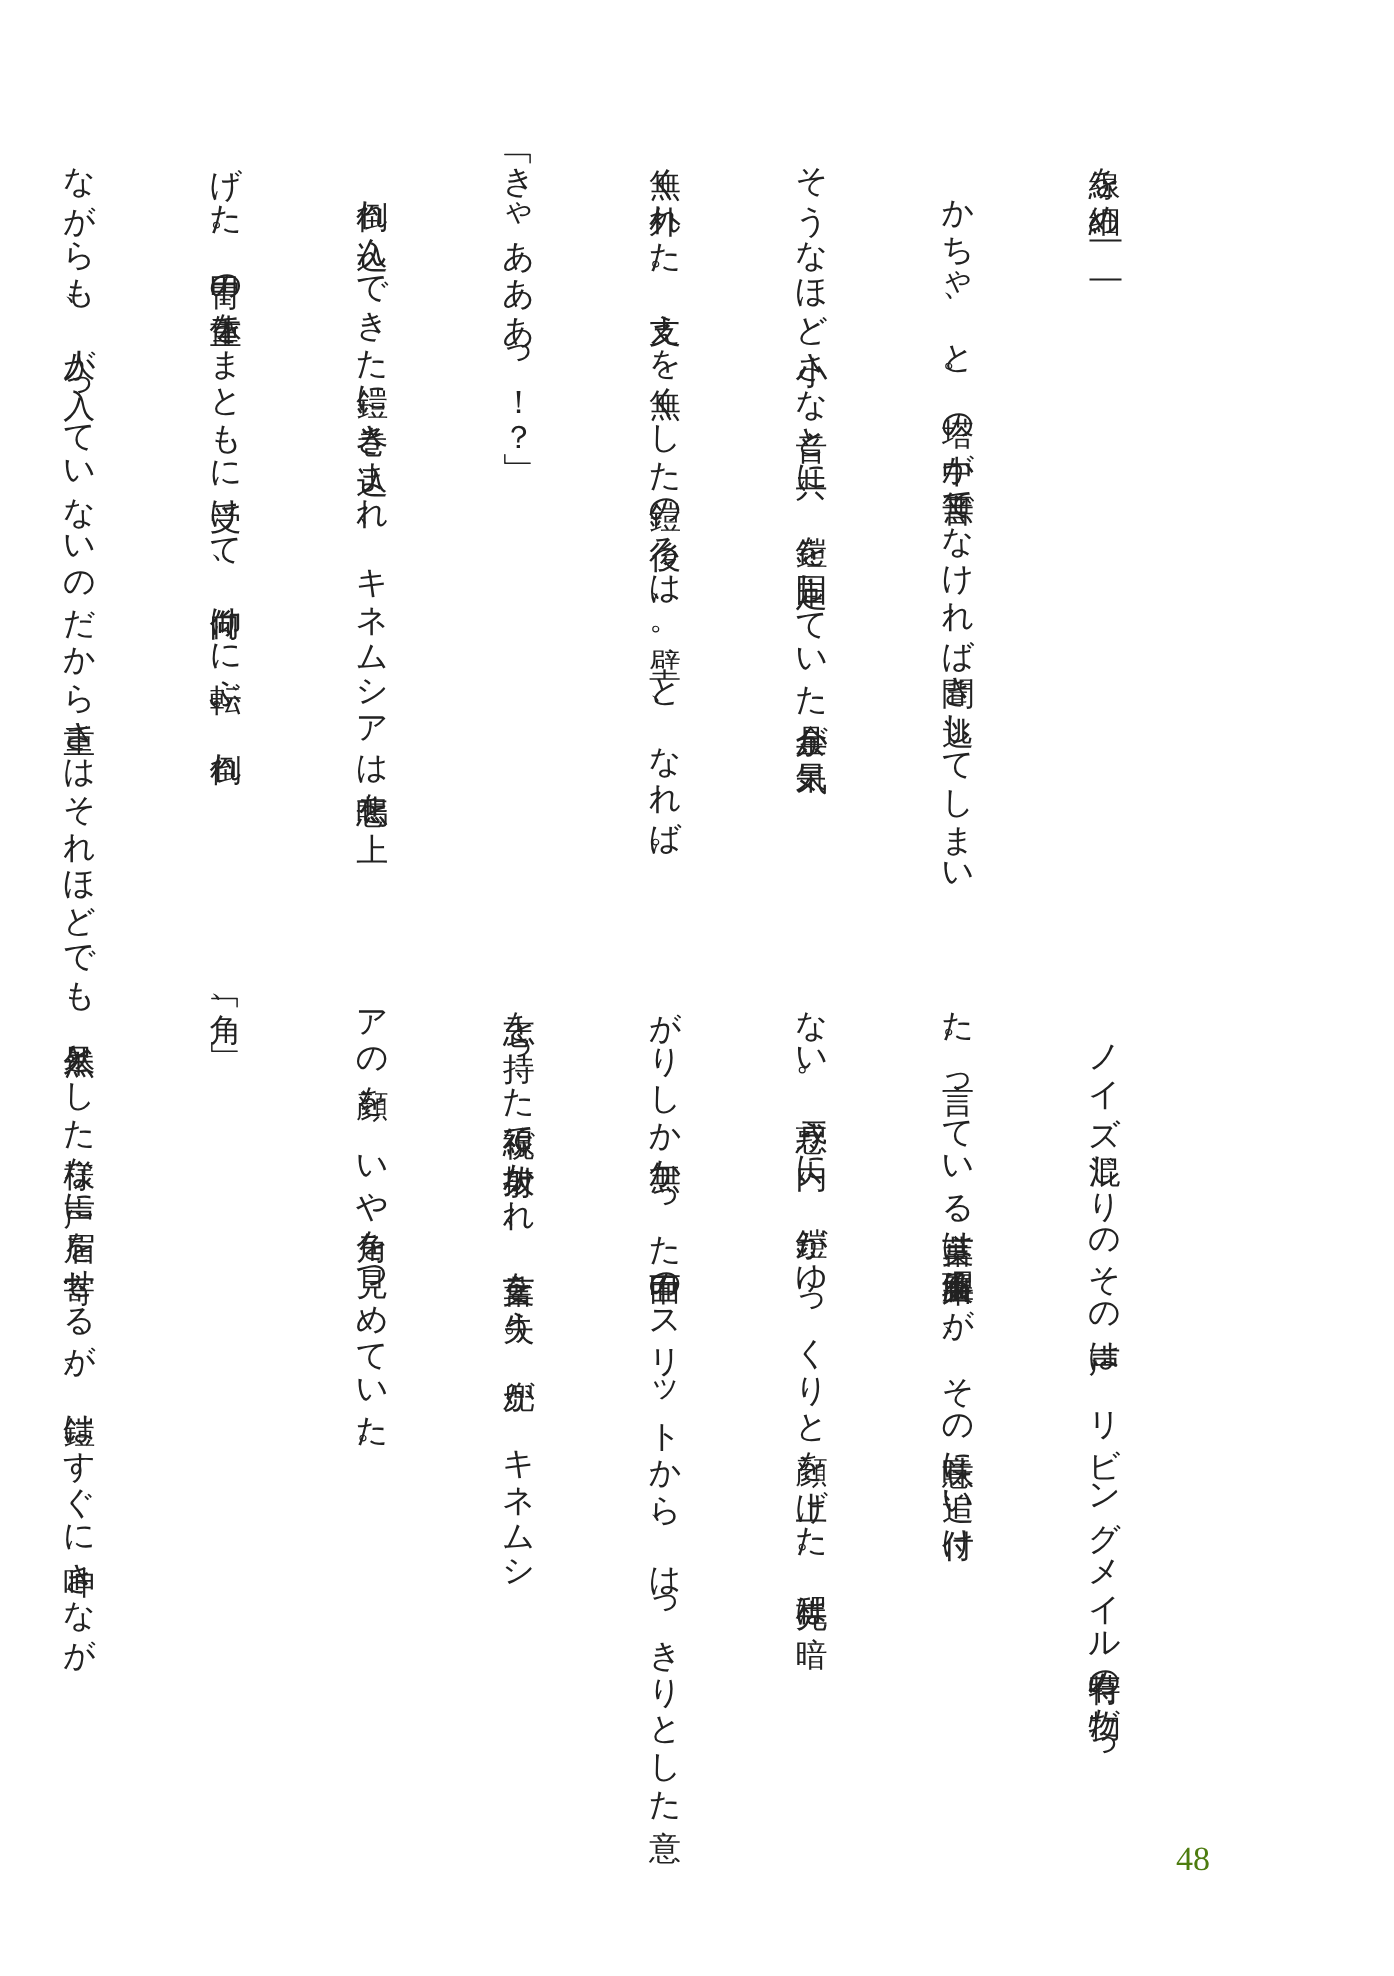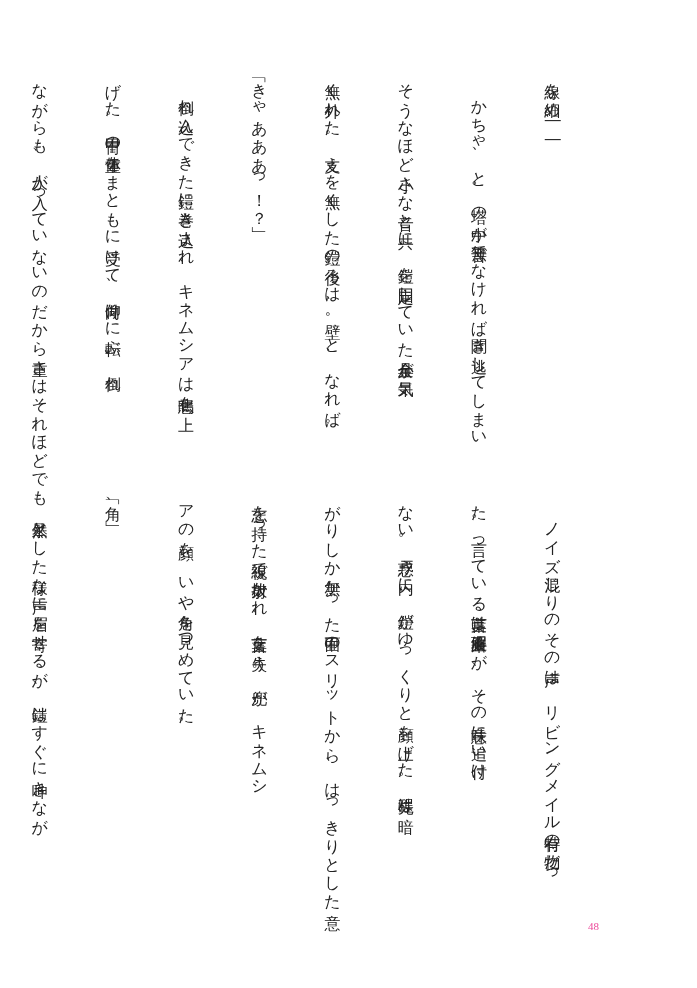--- a/index.html
+++ b/index.html
@@ -2,21 +2,21 @@
 <html><head>
 <meta charset="utf-8">
 <style>
   html, body { margin: 0; padding: 0; background: #ffffff; }
   body { width: 697px; height: 988px; position: relative; overflow: hidden; font-family: "DejaVu Serif", "Liberation Serif", serif; color: #222222; }
   .page { position: absolute; left: 0; top: 0; width: 697px; height: 988px; background: #ffffff; }
   .block { position: absolute; writing-mode: vertical-rl; text-orientation: upright; font-size: 16px; line-height: 24.4px; letter-spacing: 0.3px; white-space: pre; }
   .block.top { right: 84px; top: 72px; height: 410px; }
   .block.bottom { right: 84px; top: 494px; height: 410px; }
   .line { display: block; }
-  .page-number { position: absolute; left: 588px; top: 920px; font-family: "Liberation Serif", serif; font-size: 11px; color: #ec4899; }
+  .page-number { position: absolute; left: 588px; top: 920px; font-family: "Liberation Serif", serif; font-size: 17px; color: #4d7c0f; }
 </style>
 </head>
 <body>
 
 <div class="page">
 
   <div class="block top">
     <span class="line">線を細め――</span>
     <span class="line">　かちゃ、と。塔の中が無音でなければ聞き逃してしまい</span>
     <span class="line">そうなほど小さな音と共に、鎧を固定していた金具が呆気</span>

